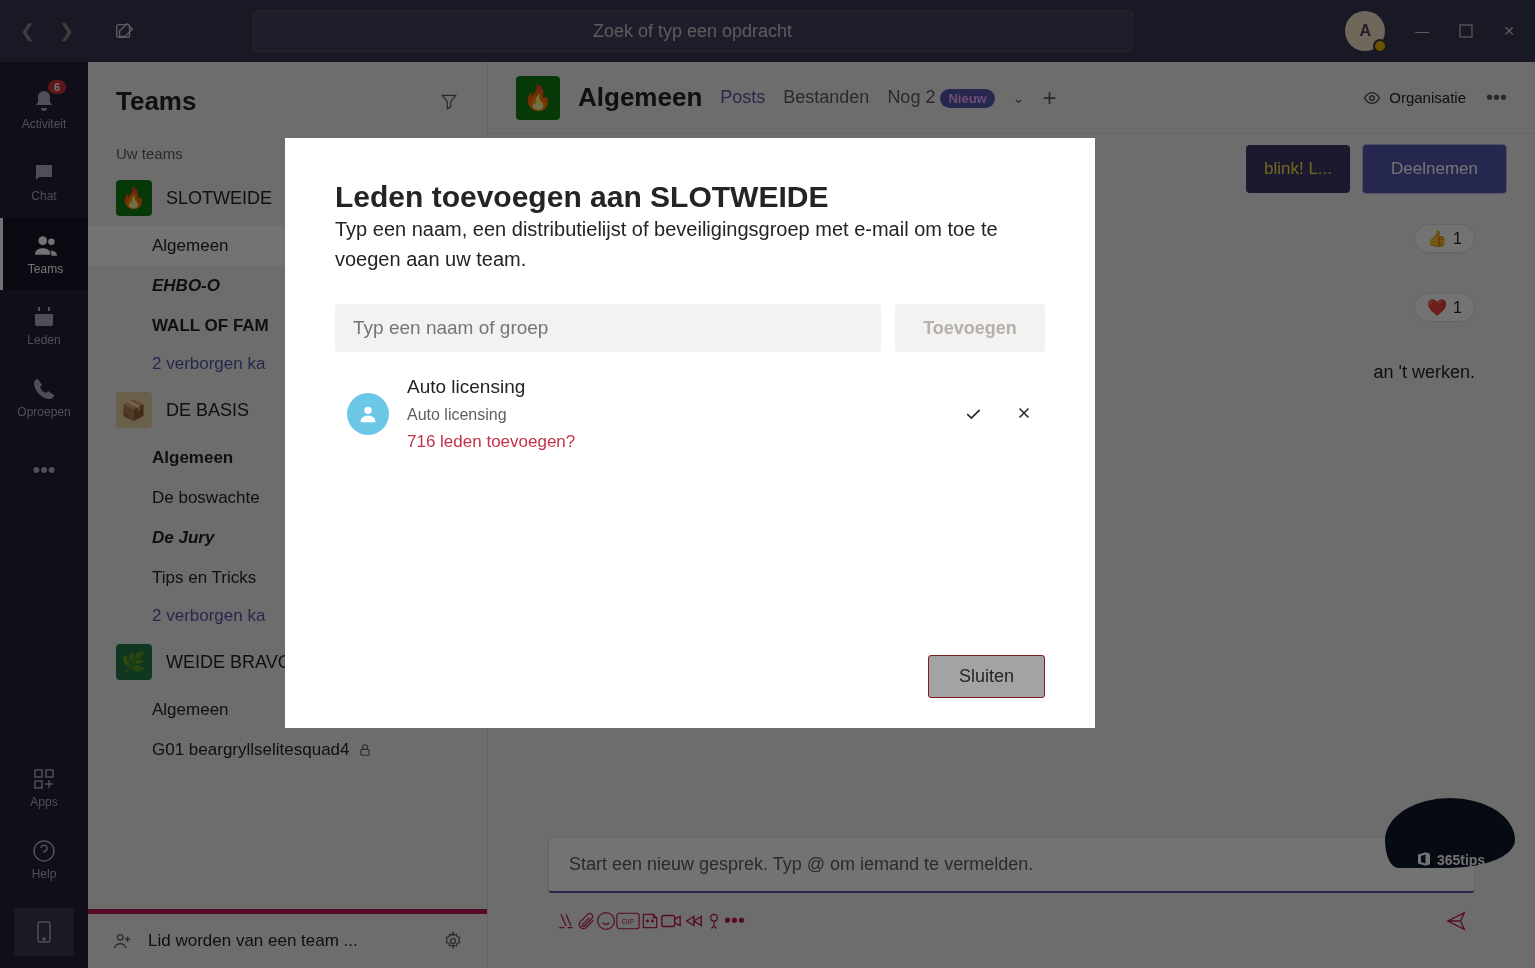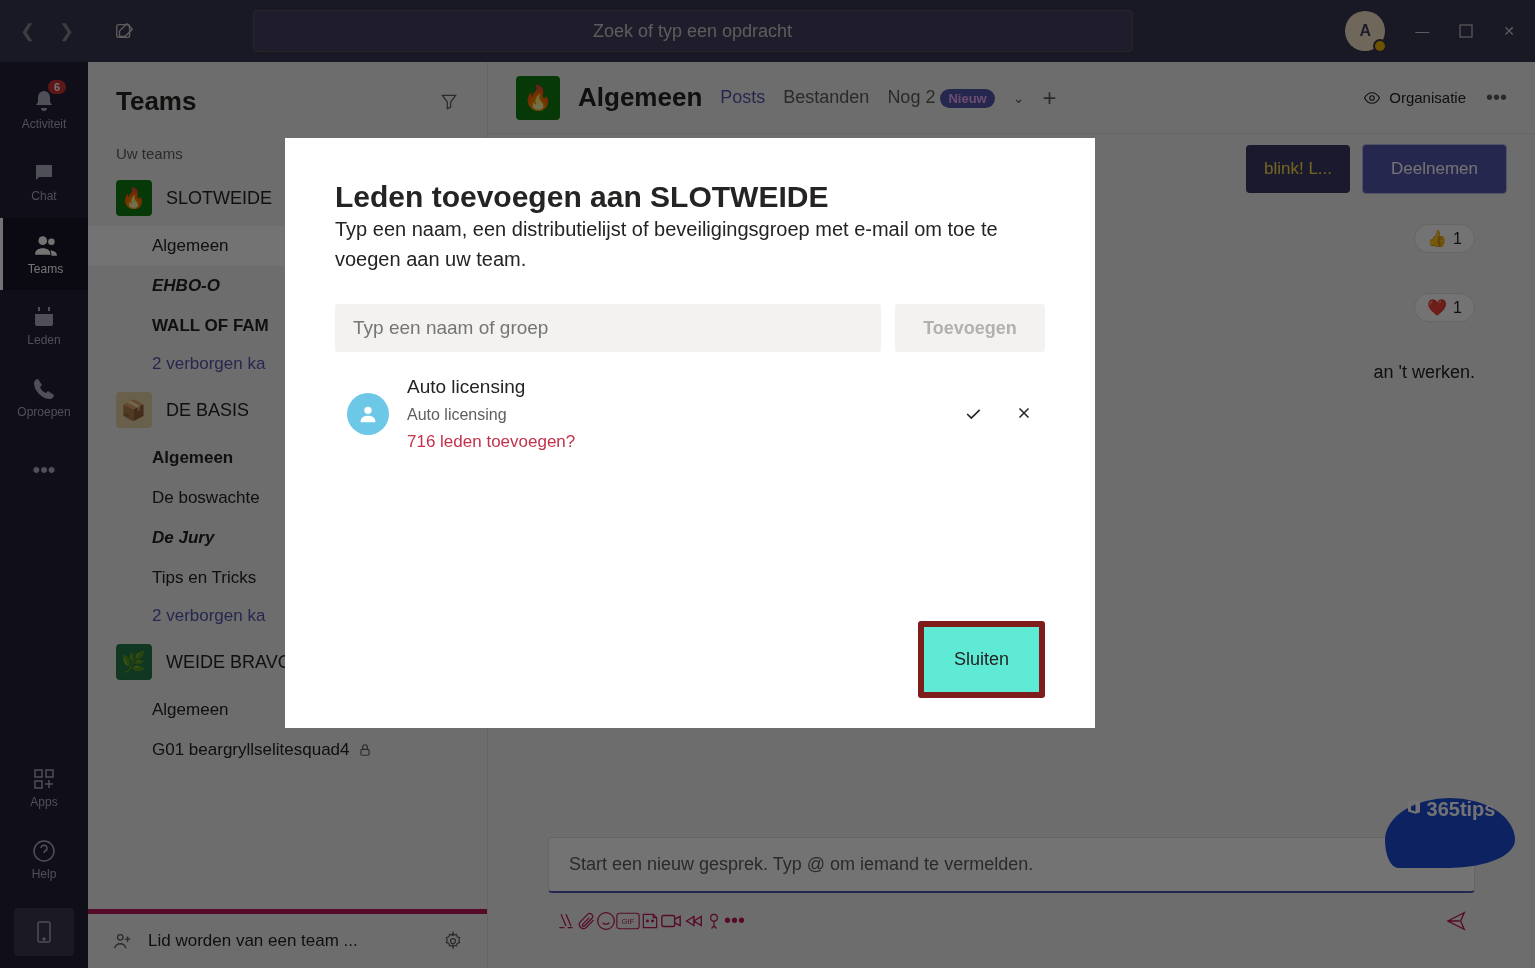--- a/index.html
+++ b/index.html
@@ -82,23 +82,23 @@
 .modal-input { flex: 1; height: 48px; background: #f3f2f1; border: none; border-radius: 3px; padding: 0 18px; font-size: 19px; color: #605e5c; }
 .add-btn { width: 150px; height: 48px; background: #f3f2f1; border: none; border-radius: 3px; color: #b3b0ad; font-size: 18px; font-weight: 600; }
 .suggestion-row { display: flex; align-items: center; gap: 18px; padding: 8px 12px; }
 .suggestion-avatar { width: 42px; height: 42px; border-radius: 50%; background: #6dc8e8; display: flex; align-items: center; justify-content: center; }
 .suggestion-text { flex: 1; display: flex; flex-direction: column; gap: 8px; }
 .suggestion-name { font-size: 19px; color: #252423; }
 .suggestion-desc { font-size: 16px; color: #605e5c; }
 .suggestion-warn { font-size: 17px; color: #c4314b; }
 .suggestion-actions { display: flex; gap: 32px; font-size: 18px; color: #252423; }
 .modal-footer { margin-top: auto; display: flex; justify-content: flex-end; }
-.close-btn { padding: 22px 30px; border: 6px solid #7f1d1d; background: #5eead4; border-radius: 3px; font-size: 18px; color: #252423; cursor: pointer; }
-
-.brand-badge { position: absolute; bottom: 100px; right: 20px; width: 130px; height: 70px; background: #1d4ed8; border-radius: 50% 50% 50% 10% / 60% 60% 40% 40%; display: flex; align-items: flex-start; justify-content: center; color: #fff; font-size: 20px; font-weight: 600; z-index: 50; }
+.close-btn { padding: 10px 30px; border: 1px solid #7f1d1d; background: #a3a3a3; border-radius: 3px; font-size: 18px; color: #252423; cursor: pointer; }
+
+.brand-badge { position: absolute; bottom: 100px; right: 20px; width: 130px; height: 70px; background: #0f172a; border-radius: 50% 50% 50% 10% / 60% 60% 40% 40%; display: flex; align-items: flex-end; justify-content: center; color: #fff; font-size: 14px; font-weight: 600; z-index: 50; }
 
 svg { display: block; }
 </style>
 </head>
 <body>
 
 <div class="titlebar">
   <div class="nav-arrows">
     <span class="nav-arrow">❮</span>
     <span class="nav-arrow">❯</span>

